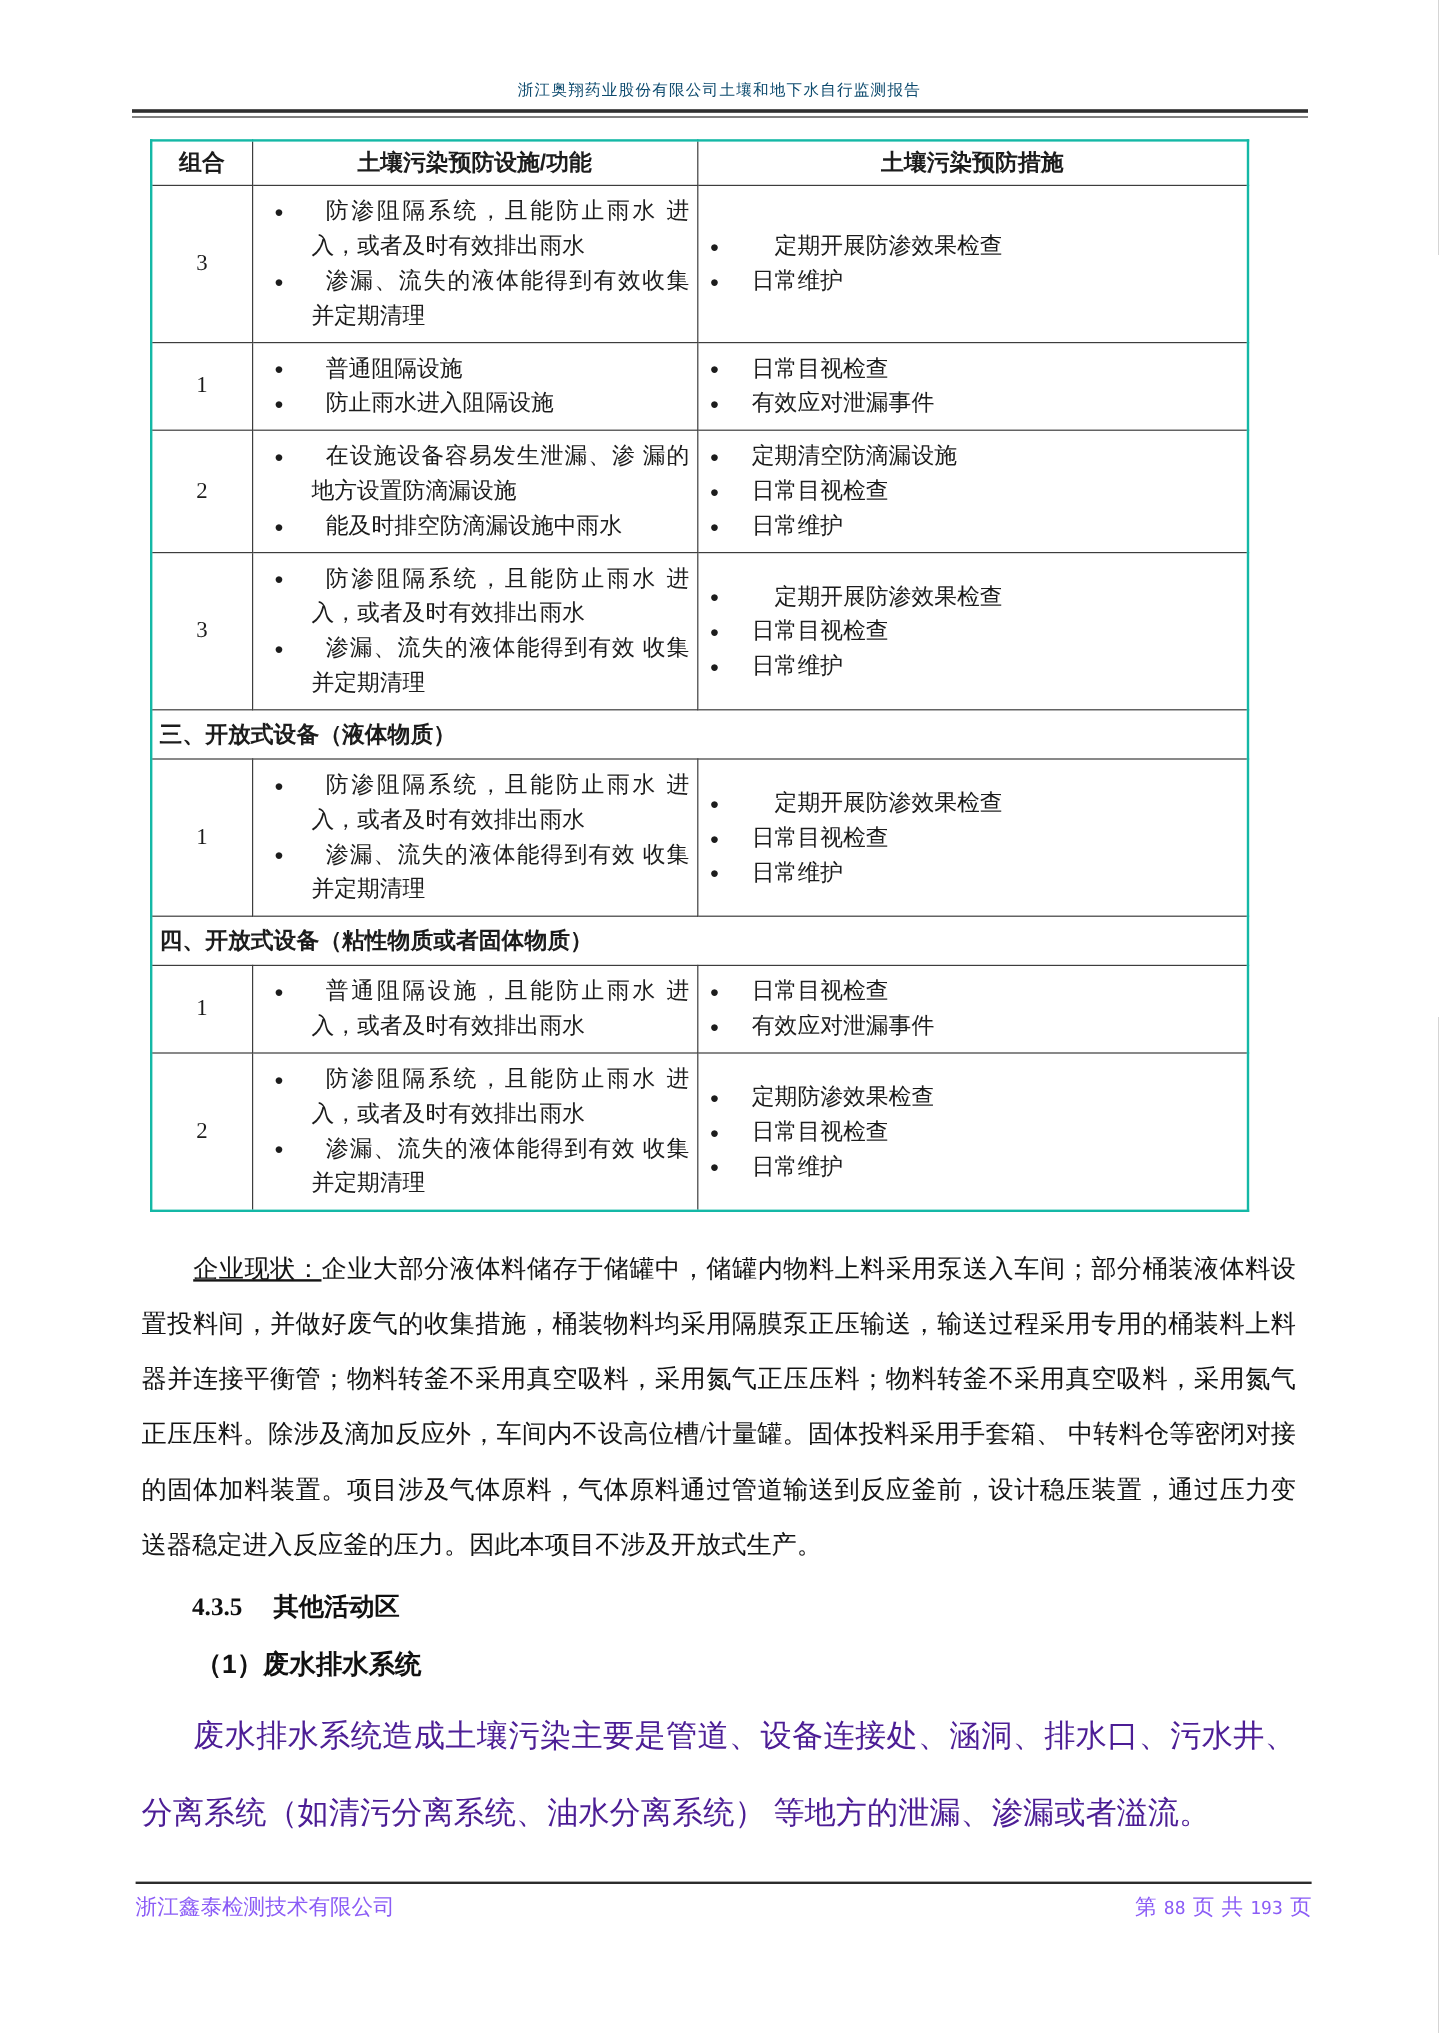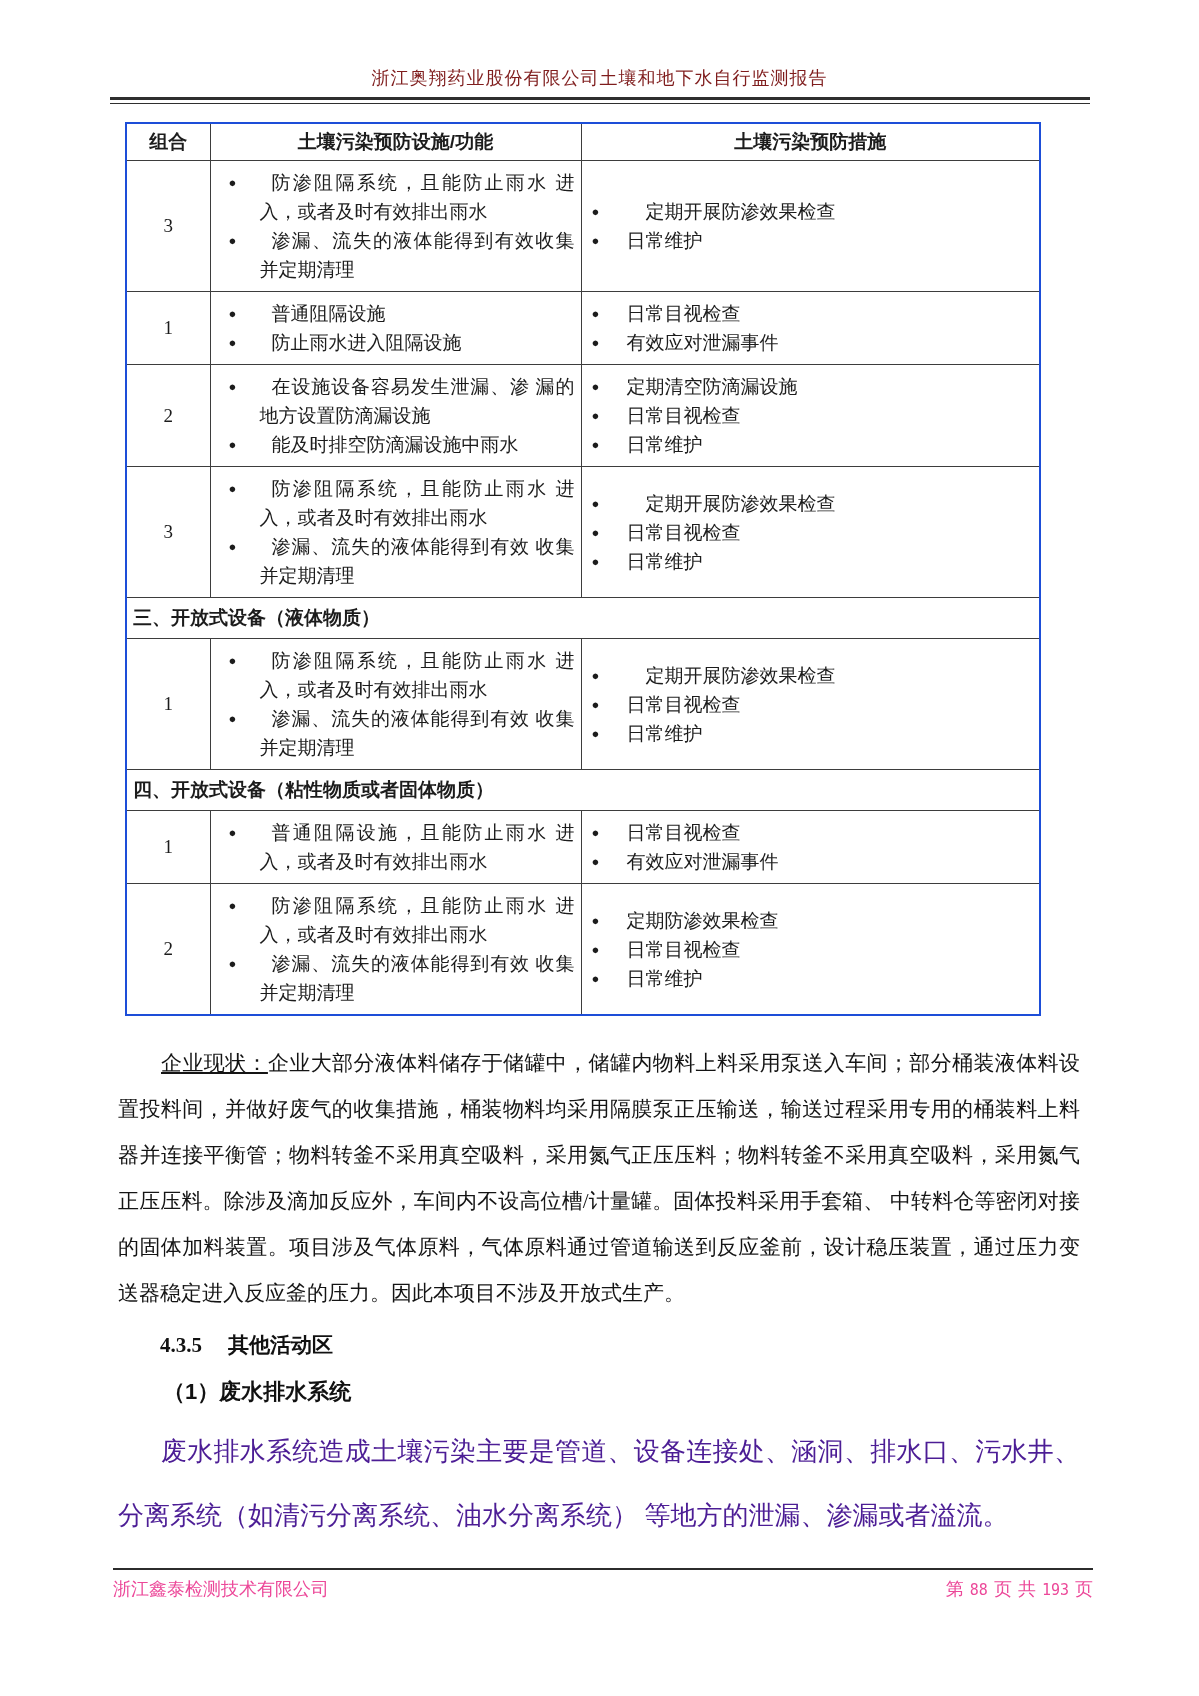--- a/index.html
+++ b/index.html
@@ -9,37 +9,37 @@
     margin:0 auto;
     background:#ffffff;
     font-family:"Liberation Serif","DejaVu Serif",serif;
     color:#1c1c1c;
     overflow:hidden;
   }
   
   .hdr{padding-top:66px;}
   .hdr-title{
     text-align:center;
-    font-size:18px;
-    color:#7f1d1d;
+    font-size:13px;
+    color:#0c4a6e;
     letter-spacing:1px;
   }
   .hdr-rule{
     margin:7px auto 0 auto;
     width:980px;
     height:3px;
     border-top:3px solid #2f2f2f;
     border-bottom:1px solid #2f2f2f;
   }
   
   table.prev{
     margin:18px 0 0 125px;
     width:914px;
     border-collapse:collapse;
-    border:2px solid #1d4ed8;
+    border:2px solid #14b8a6;
     table-layout:fixed;
   }
   table.prev th, table.prev td{
     border:1px solid #3d3d3d;
     padding:7px 6px;
     vertical-align:middle;
   }
   table.prev th{
     font-family:"Liberation Sans","DejaVu Sans",sans-serif;
     font-weight:bold;
@@ -123,21 +123,21 @@
     position:absolute;
     left:113px;
     width:980px;
     top:1568px;
     border-top:2px solid #2c2c2c;
     padding-top:7px;
     display:flex;
     justify-content:space-between;
     align-items:baseline;
     font-size:18px;
-    color:#ec4899;
+    color:#8b5cf6;
     gap:20px;
   }
   .pageinfo{display:flex;align-items:baseline;gap:6px;}
   .pageinfo .pnum{
     font-family:"DejaVu Sans Mono","DejaVu Sans",monospace;
     font-size:15px;
     font-weight:normal;
   }
 </style>
 </head>

